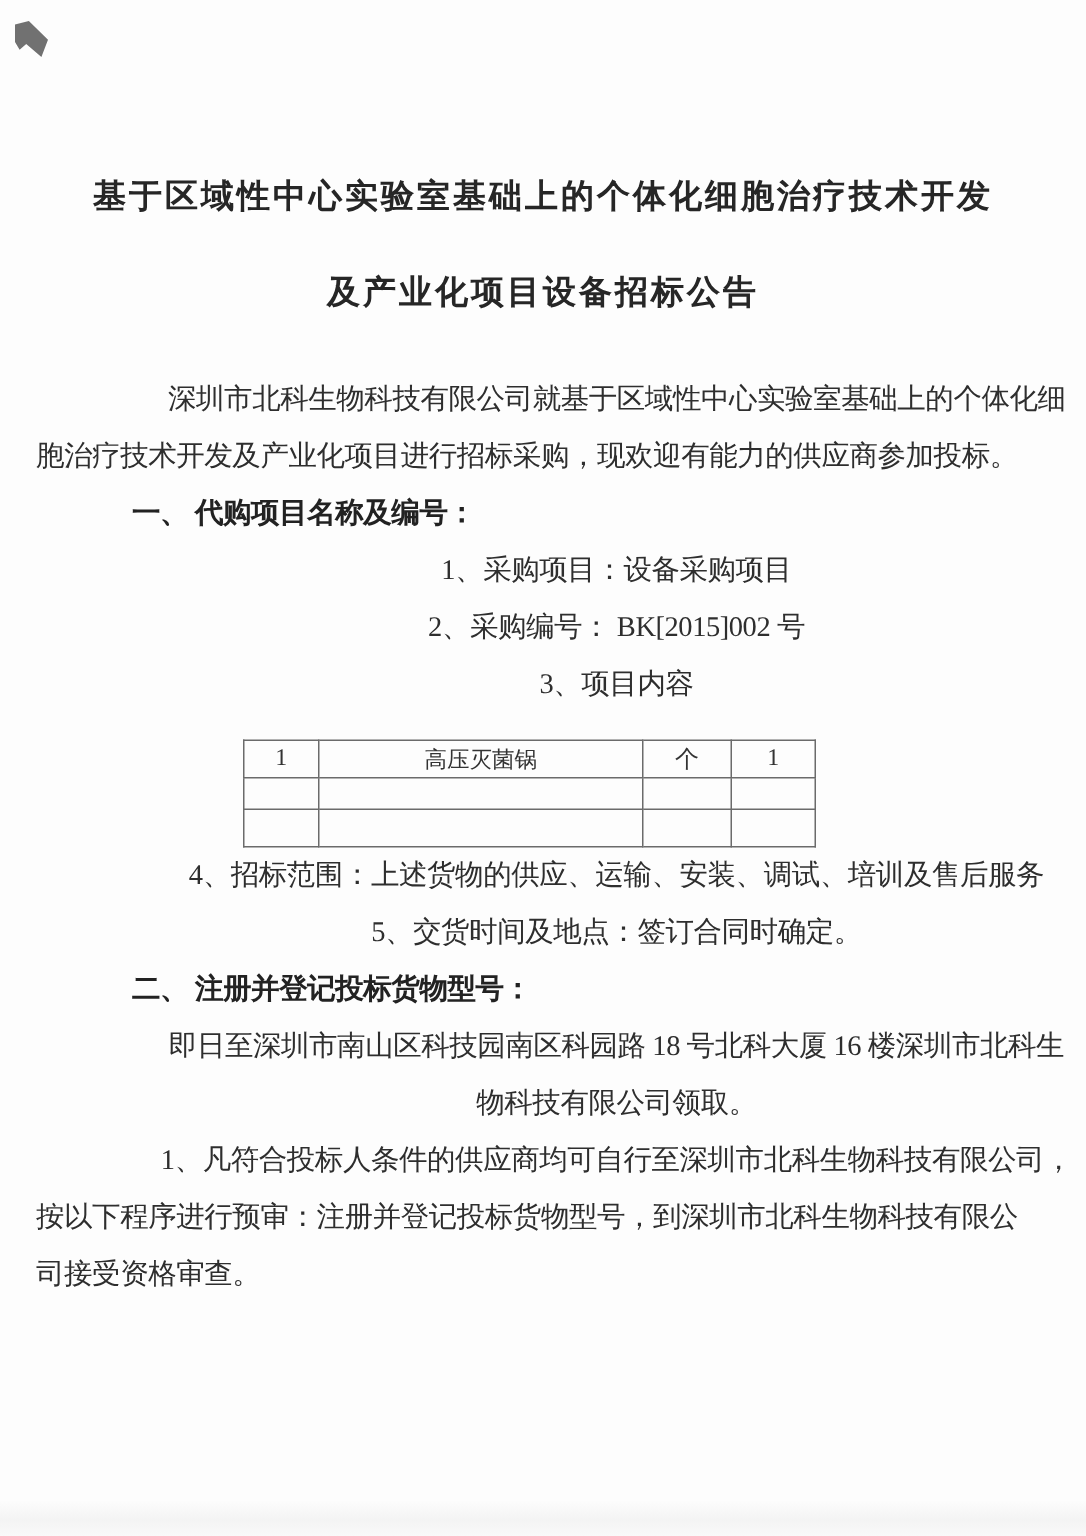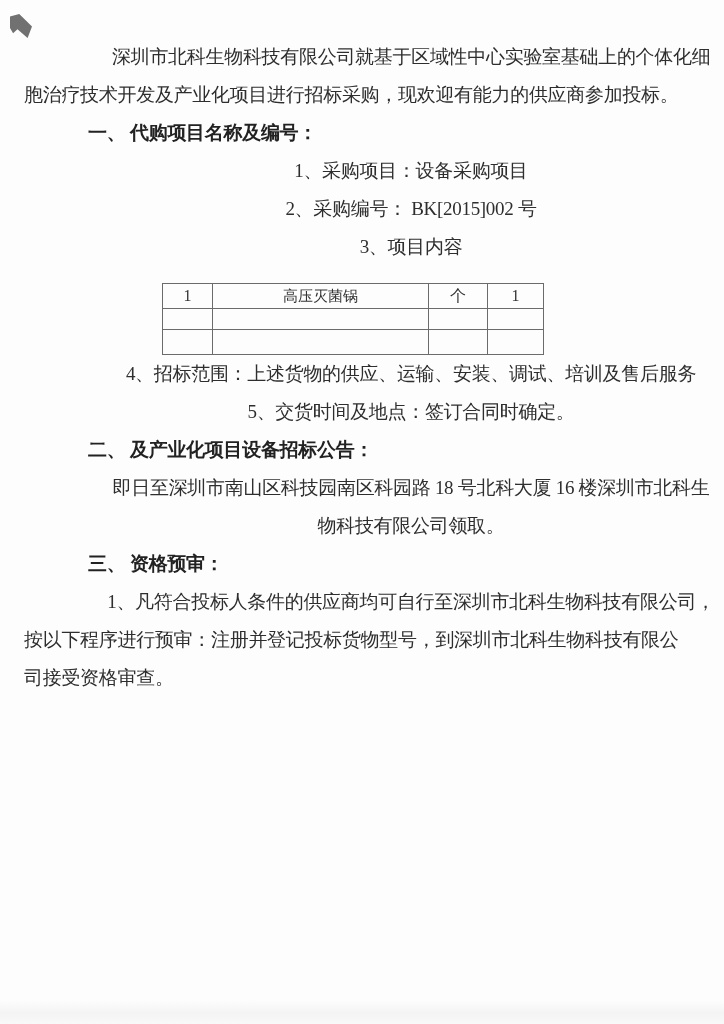--- a/index.html
+++ b/index.html
@@ -81,20 +81,24 @@
       rgba(120,120,120,0.07) 55%,
       rgba(120,120,120,0.03) 100%);
   }
 </style>
 </head>
 <body>
 
 <div class="page">
   <div class="corner-mark"></div>
 
+  <h1 class="title">
+    <span class="tl">基于区域性中心实验室基础上的个体化细胞治疗技术开发</span>
+    <span class="tl">及产业化项目设备招标公告</span>
+  </h1>
 
   <p class="ln first-ln ind2">深圳市北科生物科技有限公司就基于区域性中心实验室基础上的个体化细</p>
   <p class="ln ind0">胞治疗技术开发及产业化项目进行招标采购，现欢迎有能力的供应商参加投标。</p>
 
   <p class="ln hd"><span class="lbl">一、</span><span>代购项目名称及编号：</span></p>
 
   <p class="ln ind1">1、采购项目：设备采购项目</p>
   <p class="ln ind1">2、采购编号： BK[2015]002 号</p>
   <p class="ln ind1">3、项目内容</p>
 
@@ -123,23 +127,22 @@
         <td class="name-cell"></td>
         <td></td>
         <td></td>
       </tr>
     </tbody>
   </table>
 
   <p class="ln ind1">4、招标范围：上述货物的供应、运输、安装、调试、培训及售后服务</p>
   <p class="ln ind1">5、交货时间及地点：签订合同时确定。</p>
 
-  <p class="ln hd"><span class="lbl">二、</span><span>及产业化项目设备招标公告：</span></p>
+  <p class="ln hd"><span class="lbl">二、</span><span>注册并登记投标货物型号：</span></p>
   <p class="ln ind1">即日至深圳市南山区科技园南区科园路 18 号北科大厦 16 楼深圳市北科生</p>
   <p class="ln ind1">物科技有限公司领取。</p>
 
-  <p class="ln hd"><span class="lbl">三、</span><span>资格预审：</span></p>
   <p class="ln ind1">1、凡符合投标人条件的供应商均可自行至深圳市北科生物科技有限公司，</p>
   <p class="ln ind0">按以下程序进行预审：注册并登记投标货物型号，到深圳市北科生物科技有限公</p>
   <p class="ln ind0">司接受资格审查。</p>
 
   <div class="bottom-shade"></div>
 </div>
 
 </body></html>

